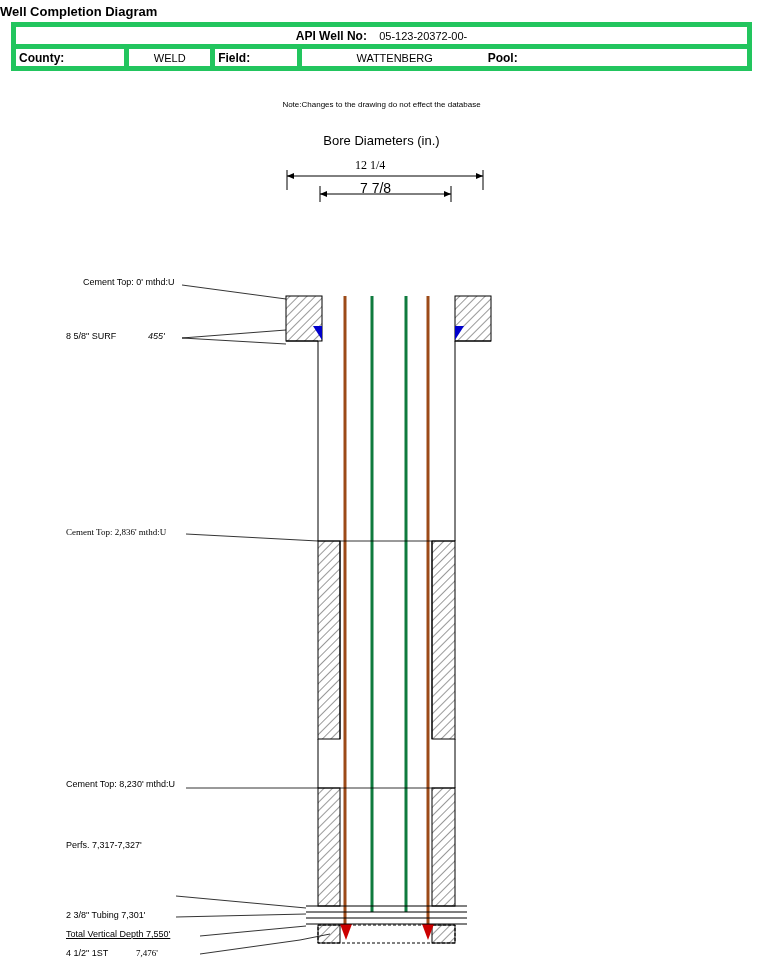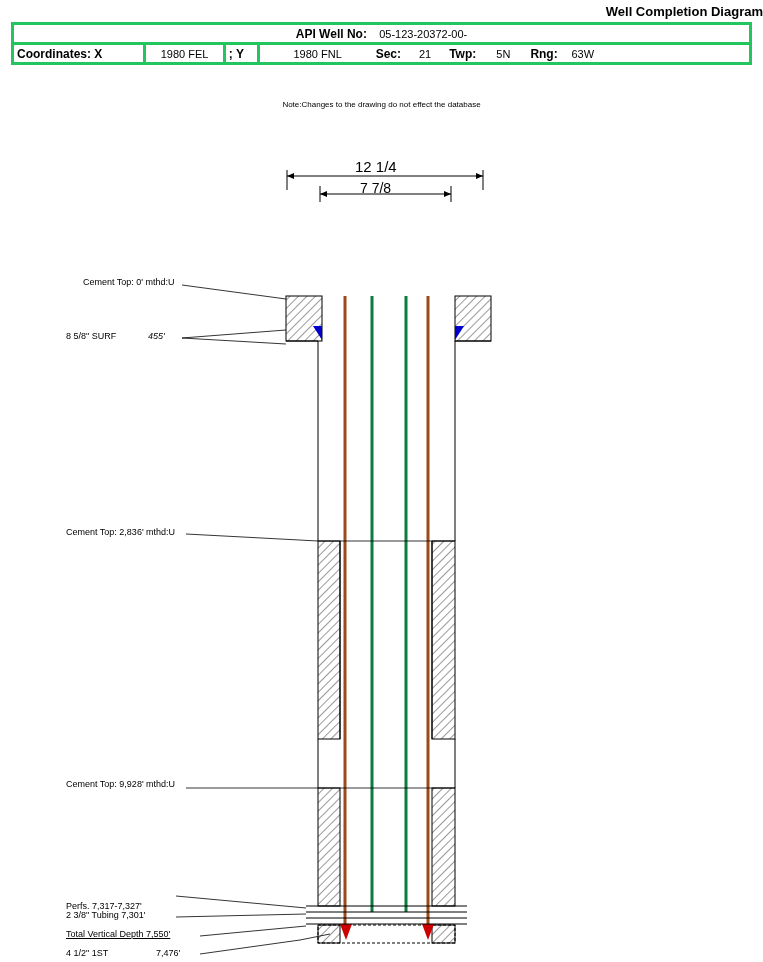--- a/index.html
+++ b/index.html
@@ -19,34 +19,34 @@
     position: relative;
     width: 763px;
     height: 962px;
   }
   
   .doc-title {
     position: absolute;
     top: 4px;
     left: 0;
     width: 763px;
-    text-align: right;
+    text-align: left;
     font-size: 13px;
     font-weight: bold;
   }
   table.header-table {
     position: absolute;
     top: 22px;
     left: 11px;
     width: 741px;
     border-collapse: collapse;
     font-size: 11px;
   }
   table.header-table td {
-    border: 3px solid #22c55e;
+    border: 5px solid #22c55e;
     padding: 1px 3px;
     height: 15px;
     white-space: nowrap;
   }
   .lbl { font-weight: bold; font-size: 12px; }
   .val { text-align: center; font-weight: normal; }
   .note {
     position: absolute;
     top: 100px;
     left: 0;
@@ -60,21 +60,22 @@
     top: 133px;
     left: 0;
     width: 763px;
     text-align: center;
     font-size: 13px;
   }
   .bore-label-1 {
     position: absolute;
     top: 158px;
     left: 355px;
-    font-size: 15px;
+    font-size: 12px;
+    font-family: Liberation Serif, serif;
   }
   .bore-label-2 {
     position: absolute;
     top: 180px;
     left: 360px;
     font-size: 14px;
   }
   
   .ann {
     position: absolute;
@@ -100,51 +101,48 @@
   <table class="header-table">
     <tbody>
         <tr>
       <td colspan="4" style="text-align:center;">
         <span class="lbl">API Well No:</span>
         &nbsp;&nbsp;
         <span>05-123-20372-00-</span>
       </td>
     </tr>
     <tr>
-      <td class="lbl">Coordinates: X</td>
-      <td class="val">1980 FEL</td>
-      <td class="lbl">; Y</td>
+      <td class="lbl">County:</td>
+      <td class="val">WELD</td>
+      <td class="lbl">Field:</td>
       <td>
-        <span style="display:inline-block;width:110px;text-align:center;">1980 FNL</span>
-        <span class="lbl">Sec:</span>
-        <span style="display:inline-block;width:42px;text-align:center;">21</span>
-        <span class="lbl">Twp:</span>
-        <span style="display:inline-block;width:48px;text-align:center;">5N</span>
-        <span class="lbl">Rng:</span>
-        <span style="display:inline-block;width:44px;text-align:center;">63W</span>
+        <span style="display:inline-block;width:180px;text-align:center;">WATTENBERG</span>
+        <span class="lbl">Pool:</span>
+        <span></span>
       </td>
     </tr>
   </tbody>
     </table>
 
   <div class="note">Note:Changes to the drawing do not effect the database</div>
 
+  <div class="bore-title">Bore Diameters (in.)</div>
   <div class="bore-label-1">12 1/4</div>
   <div class="bore-label-2">7 7/8</div>
 
   <div class="ann" style="top:277px; left:66px;margin-left:17px;">Cement Top: 0' mthd:U</div>
   <div class="ann" style="top:331px; left:66px;">8 5/8" SURF</div>
   <div class="ann" style="top:331px; left:148px;font-style:italic;">455'</div>
-  <div class="ann" style="top:527px; left:66px;">Cement Top: 2,836' mthd:U</div>
-  <div class="ann" style="top:779px; left:66px;">Cement Top: 9,928' mthd:U</div>
-  <div class="ann" style="top:901px; left:66px;">Perfs. 7,317-7,327'</div>
+  <div class="ann" style="top:527px; left:66px;font-family:Liberation Serif, serif;">Cement Top: 2,836' mthd:U</div>
+  <div class="ann" style="top:779px; left:66px;">Cement Top: 8,230' mthd:U</div>
+  <div class="ann" style="top:840px; left:66px;">Perfs. 7,317-7,327'</div>
   <div class="ann" style="top:910px; left:66px;">2 3/8" Tubing 7,301'</div>
   <div class="ann" style="top:929px; left:66px;text-decoration:underline;">Total Vertical Depth 7,550'</div>
   <div class="ann" style="top:948px; left:66px;">4 1/2" 1ST</div>
-  <div class="ann" style="top:948px; left:156px;">7,476'</div>
+  <div class="ann" style="top:948px; left:136px;font-family:Liberation Serif, serif;">7,476'</div>
 
   <svg class="overlay" viewBox="0 0 763 962">
     <defs>
       <pattern id="hatch" width="6" height="6" patternTransform="rotate(45)" patternUnits="userSpaceOnUse">
         <line x1="0" y1="0" x2="0" y2="6" stroke="#000000" stroke-width="0.8"></line>
       </pattern>
     </defs>
 
     <g>
       <line x1="287" y1="170" x2="287" y2="190" stroke="#000" stroke-width="1"></line>

